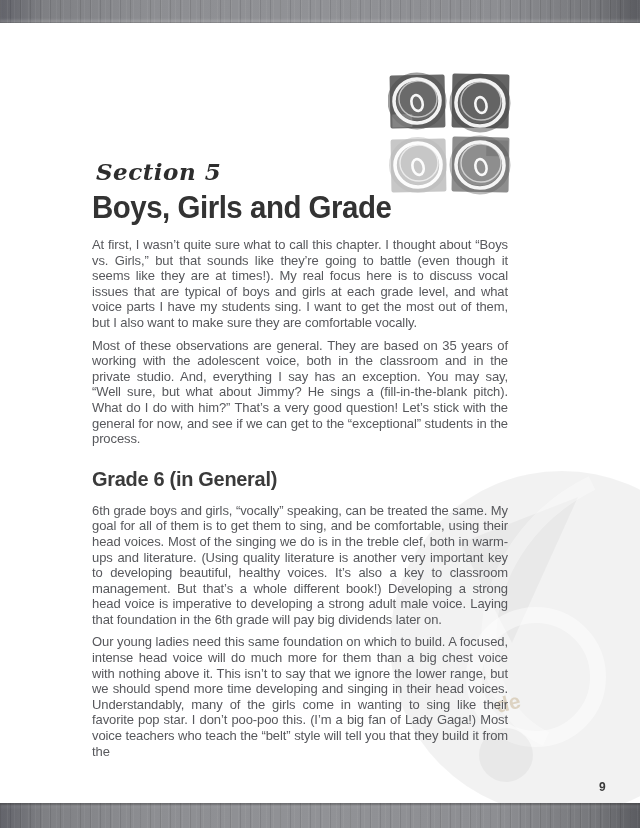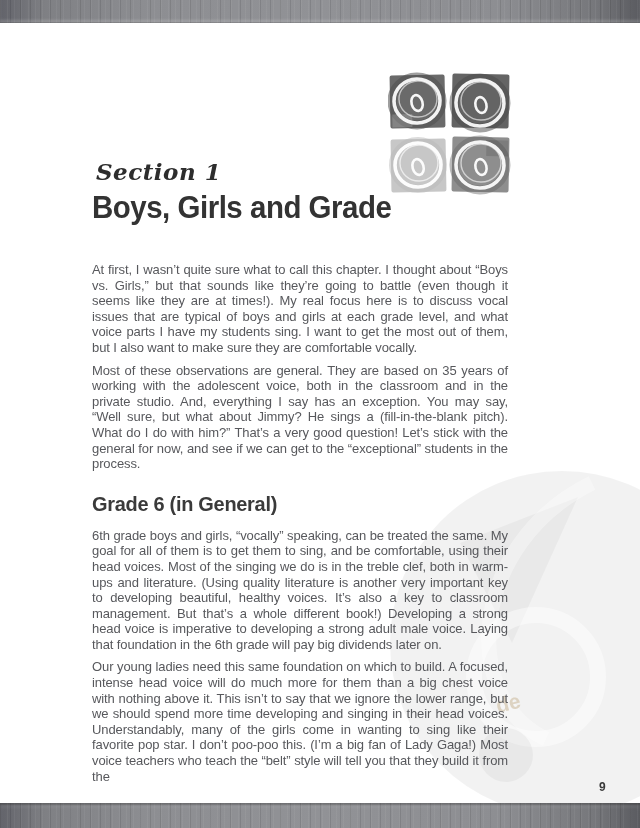--- a/index.html
+++ b/index.html
@@ -32,21 +32,21 @@
     position:absolute; left:92px; top:190px;
     font-weight:bold; font-size:31px; color:#333333;
     letter-spacing:-0.5px; transform:scaleX(0.95); transform-origin:left center;
     white-space:nowrap;
   }
 
   
   .artwork{ position:absolute; left:388px; top:72px; width:124px; height:125px; }
 
   
-  .text-col{ position:absolute; left:92px; top:262px; width:416px; color:#57585c; }
+  .text-col{ position:absolute; left:92px; top:237px; width:416px; color:#57585c; }
   .text-col p{
     margin:0 0 7px 0;
     font-size:13px; line-height:15.6px; letter-spacing:-0.1px;
     text-align:justify;
   }
   .subheading{
     margin:20px 0 12px 0;
     font-weight:bold; font-size:21px; color:#3a3a3a; letter-spacing:-0.3px;
     transform:scaleX(0.95); transform-origin:left center; white-space:nowrap;
   }
@@ -107,21 +107,21 @@
         <rect x="64" y="65" width="57" height="55" rx="2" fill="#8e8e8e"></rect>
         <ellipse cx="92" cy="93" rx="26" ry="25" fill="none" stroke-width="9" stroke-opacity="0.45" stroke="#666666"></ellipse>
         <rect x="98" y="68" width="22" height="16" fill="#000000" opacity="0.12"></rect>
         <ellipse cx="92" cy="93" rx="24" ry="23" fill="none" stroke="#ffffff" stroke-width="3.6" stroke-opacity="0.92"></ellipse>
         <ellipse cx="93" cy="91" rx="20" ry="19" fill="none" stroke="#ffffff" stroke-width="1.4" stroke-opacity="0.6"></ellipse>
         <ellipse cx="93" cy="95" rx="5.5" ry="8" transform="rotate(-14 93 95)" fill="none" stroke="#ffffff" stroke-width="2.6" stroke-opacity="0.95"></ellipse>
       </g>
     </svg>
   </div>
 
-  <div class="section-label">Section 1</div>
+  <div class="section-label">Section 5</div>
   <h1 class="chapter-title" style="margin:0;">Boys, Girls and Grade</h1>
 
   <div class="text-col">
     <p>At first, I wasn’t quite sure what to call this chapter. I thought about “Boys vs. Girls,” but that sounds like they’re going to battle (even though it seems like they are at times!). My real focus here is to discuss vocal issues that are typical of boys and girls at each grade level, and what voice parts I have my students sing. I want to get the most out of them, but I also want to make sure they are comfortable vocally.</p>
     <p>Most of these observations are general. They are based on 35 years of working with the adolescent voice, both in the classroom and in the private studio. And, everything I say has an exception. You may say, “Well sure, but what about Jimmy? He sings a (fill-in-the-blank pitch). What do I do with him?” That’s a very good question! Let’s stick with the general for now, and see if we can get to the “exceptional” students in the process.</p>
     <div class="subheading">Grade 6 (in General)</div>
     <p>6th grade boys and girls, “vocally” speaking, can be treated the same. My goal for all of them is to get them to sing, and be comfortable, using their head voices. Most of the singing we do is in the treble clef, both in warm-ups and literature. (Using quality literature is another very important key to developing beautiful, healthy voices. It’s also a key to classroom management. But that’s a whole different book!) Developing a strong head voice is imperative to developing a strong adult male voice. Laying that foundation in the 6th grade will pay big dividends later on.</p>
     <p>Our young ladies need this same foundation on which to build. A focused, intense head voice will do much more for them than a big chest voice with nothing above it. This isn’t to say that we ignore the lower range, but we should spend more time developing and singing in their head voices. Understandably, many of the girls come in wanting to sing like their favorite pop star. I don’t poo-poo this. (I’m a big fan of Lady Gaga!) Most voice teachers who teach the “belt” style will tell you that they build it from the</p>
   </div>
 

